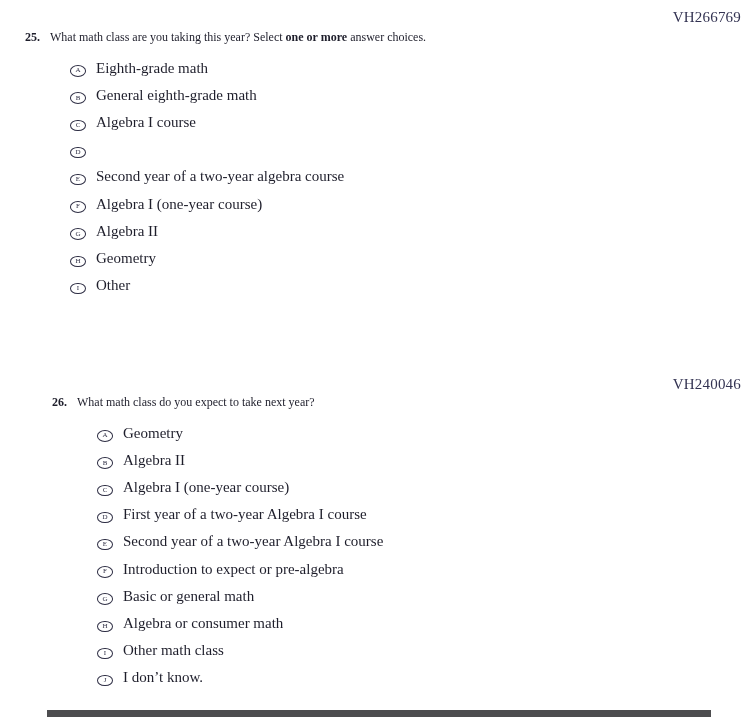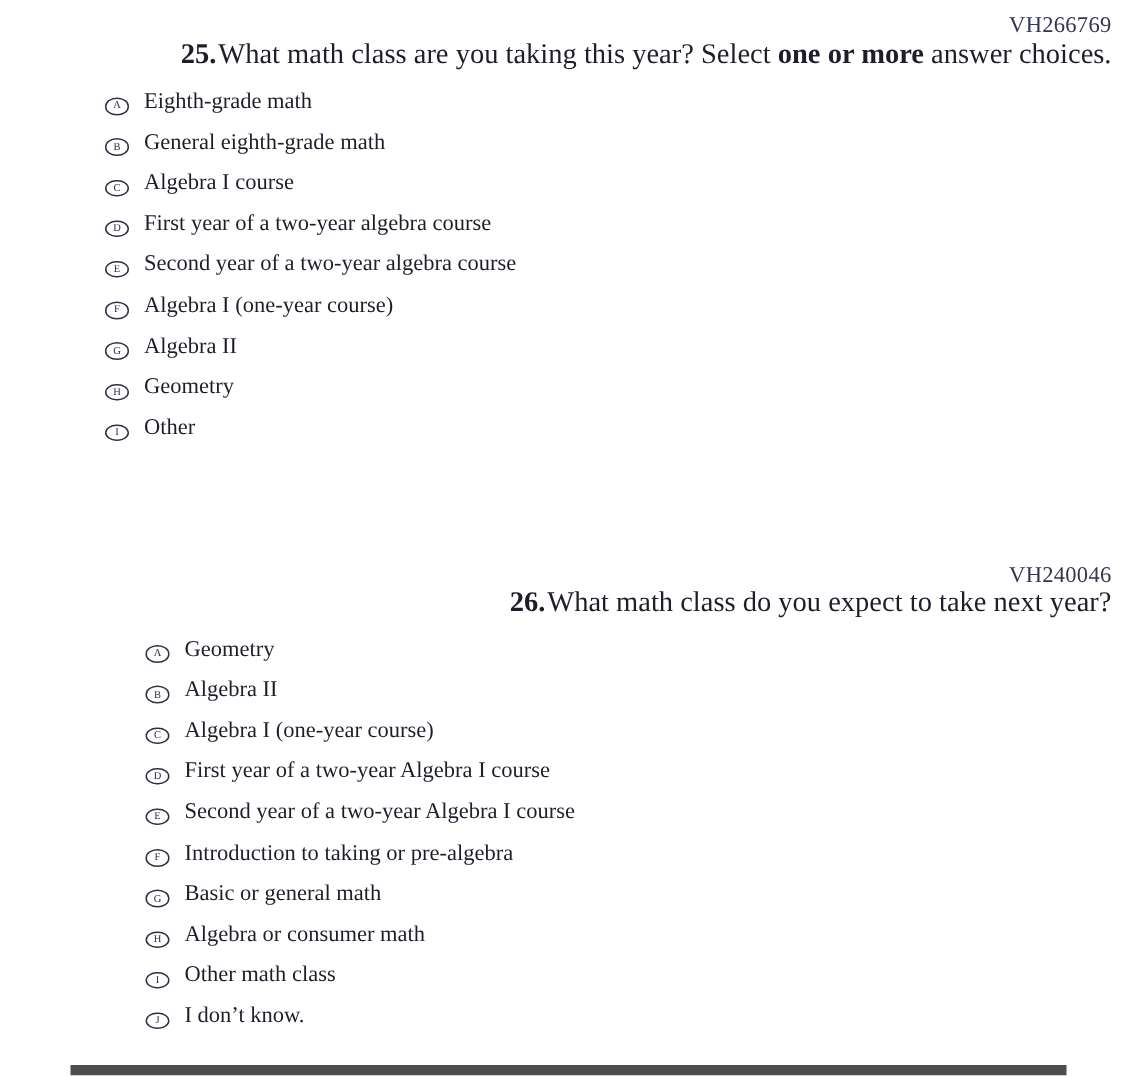--- a/index.html
+++ b/index.html
@@ -26,24 +26,23 @@
   .code-q26 { top: 376px; }
   section.question {
     position: absolute;
     left: 25px;
     right: 15px;
   }
   .q25 { top: 27px; }
   .q26 { top: 392px; margin-left: 27px; }
   .prompt-line {
     display: flex;
-    font-size: 19px;
+    font-size: 12px;
     line-height: 20px;
     white-space: pre-wrap;
-    justify-content: flex-end;
   }
   .qnum {
     font-weight: bold;
     width: 25px;
     flex: 0 0 25px;
   }
   .qtext b { font-weight: bold; }
   .options {
     margin-top: 2.5px;
     margin-left: 45px;
@@ -99,21 +98,20 @@
       <div class="option-row">
         <span class="bubble">B</span>
         <span class="option-label">General eighth-grade math</span>
       </div>
       <div class="option-row">
         <span class="bubble">C</span>
         <span class="option-label">Algebra I course</span>
       </div>
       <div class="option-row">
         <span class="bubble">D</span>
-        <span class="option-label">First year of a two-year algebra course</span>
       </div>
       <div class="option-row">
         <span class="bubble">E</span>
         <span class="option-label">Second year of a two-year algebra course</span>
       </div>
       <div class="option-row">
         <span class="bubble">F</span>
         <span class="option-label">Algebra I (one-year course)</span>
       </div>
       <div class="option-row">
@@ -154,21 +152,21 @@
       <div class="option-row">
         <span class="bubble">D</span>
         <span class="option-label">First year of a two-year Algebra I course</span>
       </div>
       <div class="option-row">
         <span class="bubble">E</span>
         <span class="option-label">Second year of a two-year Algebra I course</span>
       </div>
       <div class="option-row">
         <span class="bubble">F</span>
-        <span class="option-label">Introduction to taking or pre-algebra</span>
+        <span class="option-label">Introduction to expect or pre-algebra</span>
       </div>
       <div class="option-row">
         <span class="bubble">G</span>
         <span class="option-label">Basic or general math</span>
       </div>
       <div class="option-row">
         <span class="bubble">H</span>
         <span class="option-label">Algebra or consumer math</span>
       </div>
       <div class="option-row">

